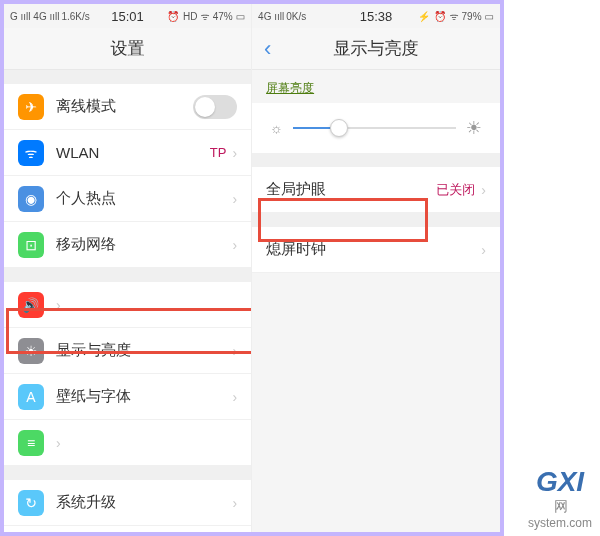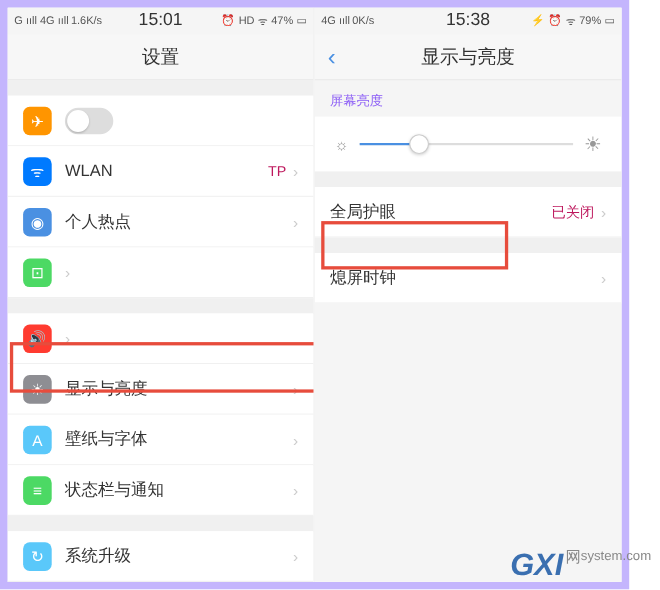--- a/index.html
+++ b/index.html
@@ -1,53 +1,53 @@
 <!DOCTYPE html>
 <html><head>
   <meta charset="utf-8">
   <style>
     * { margin: 0; padding: 0; box-sizing: border-box; }
     body { font-family: -apple-system, "Helvetica Neue", Arial, sans-serif; background: #fff; width: 600px; height: 536px; overflow: hidden; position: relative; }
-    .container { display: flex; width: 572px; height: 536px; border: 7px solid #c4b5fd; }
+    .container { display: flex; width: 504px; height: 536px; border: 4px solid #c4b5fd; }
     .screen { width: 300px; height: 100%; background: #f5f5f5; position: relative; overflow: hidden; }
     .screen:first-child { border-right: 1px solid #eee; }
     
     .status-bar { height: 24px; background: #f5f5f5; display: flex; align-items: center; font-size: 10px; color: #555; padding: 0 6px; justify-content: space-between; }
     .status-left { display: flex; align-items: center; gap: 2px; }
     .status-right { display: flex; align-items: center; gap: 3px; }
-    .status-center { position: absolute; left: 50%; transform: translateX(-50%); font-size: 16px; color: #333; }
+    .status-center { position: absolute; left: 50%; transform: translateX(-50%); font-size: 13px; color: #333; }
     
     .header { height: 42px; background: #f7f7f7; display: flex; align-items: center; justify-content: center; font-size: 17px; color: #333; position: relative; border-bottom: 1px solid #e8e8e8; }
     .back-btn { position: absolute; left: 12px; color: #4a90e2; font-size: 22px; font-weight: 300; }
     
     .list { background: #fff; }
     .section-gap { height: 14px; background: #f0f0f0; }
     .row { height: 46px; display: flex; align-items: center; padding: 0 14px; background: #fff; border-bottom: 1px solid #f0f0f0; position: relative; }
     .row-icon { width: 26px; height: 26px; border-radius: 6px; display: flex; align-items: center; justify-content: center; margin-right: 12px; flex-shrink: 0; }
     .row-label { flex: 1; font-size: 15px; color: #333; }
     .row-value { font-size: 13px; color: #be185d; margin-right: 6px; }
     .chevron { color: #ccc; font-size: 14px; }
     
     .toggle { width: 44px; height: 24px; border-radius: 12px; background: #ddd; position: relative; }
     .toggle::after { content: ''; position: absolute; width: 20px; height: 20px; border-radius: 50%; background: #fff; top: 2px; left: 2px; box-shadow: 0 1px 2px rgba(0,0,0,0.2); }
     .toggle.on { background: #4cd964; }
     .toggle-blue.on { background: #4a90e2; }
     .toggle.on::after { left: 22px; }
     
     .highlight-box { position: absolute; border: 3px solid #e74c3c; pointer-events: none; z-index: 10; }
     
-    .section-label { font-size: 12px; color: #8b5cf6; padding: 10px 14px 6px; background: #f5f5f5; }
+    .section-label { font-size: 12px; color: #4d7c0f; padding: 10px 14px 6px; background: #f5f5f5; text-decoration: underline; }
     
     .slider-row { height: 50px; display: flex; align-items: center; padding: 0 18px; background: #fff; gap: 10px; }
     .slider-track { flex: 1; height: 2px; background: #ddd; position: relative; }
     .slider-fill { position: absolute; left: 0; width: 28%; height: 100%; background: #4a90e2; }
     .slider-thumb { position: absolute; left: 28%; top: 50%; transform: translate(-50%, -50%); width: 18px; height: 18px; border-radius: 50%; background: #fff; border: 1px solid #ccc; box-shadow: 0 1px 3px rgba(0,0,0,0.2); }
     .sun-icon { font-size: 14px; color: #999; }
     
-    .watermark { position: absolute; bottom: 6px; right: 8px; z-index: 20; display: flex; align-items: flex-start; font-family: Arial, sans-serif; }
+    .watermark { position: absolute; bottom: 6px; right: 8px; z-index: 20; display: flex; align-items: center; font-family: Arial, sans-serif; flex-direction: column; }
     .watermark .gxi { font-size: 28px; font-weight: bold; font-style: italic; color: #3a6fb0; }
     .watermark .net { font-size: 14px; color: #888; margin-left: 2px; }
     
     .icon-airplane { background: #ff9500; }
     .icon-wifi { background: #007aff; }
     .icon-hotspot { background: #4a90e2; }
     .icon-mobile { background: #4cd964; }
     .icon-sound { background: #ff3b30; }
     .icon-display { background: #8e8e93; }
     .icon-wallpaper { background: #5ac8fa; }
@@ -79,20 +79,21 @@
     </div>
     <div class="header">
       <span>设置</span>
     </div>
     <div class="list">
       <div class="section-gap"></div>
       <div class="row">
         <div class="row-icon icon-airplane">
             <span class="icon-inner">✈</span>
           </div>
+        <div class="row-label">离线模式</div>
         <div class="toggle"></div>
       </div>
       <div class="row">
         <div class="row-icon icon-wifi">
             <span class="icon-inner">ᯤ</span>
           </div>
         <div class="row-label">WLAN</div>
         <div class="row-value">TP</div>
         <div class="chevron">›</div>
       </div>
@@ -100,20 +101,21 @@
         <div class="row-icon icon-hotspot">
             <span class="icon-inner">◉</span>
           </div>
         <div class="row-label">个人热点</div>
         <div class="chevron">›</div>
       </div>
       <div class="row">
         <div class="row-icon icon-mobile">
             <span class="icon-inner">⊡</span>
           </div>
+        <div class="row-label">移动网络</div>
         <div class="chevron">›</div>
       </div>
       <div class="section-gap"></div>
       <div class="row">
         <div class="row-icon icon-sound">
             <span class="icon-inner">🔊</span>
           </div>
         <div class="chevron">›</div>
       </div>
       <div class="row">
@@ -127,21 +129,20 @@
         <div class="row-icon icon-wallpaper">
             <span class="icon-inner">A</span>
           </div>
         <div class="row-label">壁纸与字体</div>
         <div class="chevron">›</div>
       </div>
       <div class="row">
         <div class="row-icon icon-status">
             <span class="icon-inner">≡</span>
           </div>
-        <div class="row-label">状态栏与通知</div>
         <div class="chevron">›</div>
       </div>
       <div class="section-gap"></div>
       <div class="row">
         <div class="row-icon icon-update">
             <span class="icon-inner">↻</span>
           </div>
         <div class="row-label">系统升级</div>
         <div class="chevron">›</div>
       </div>

